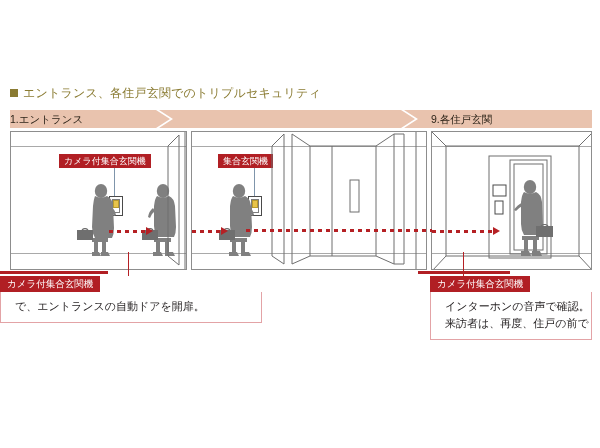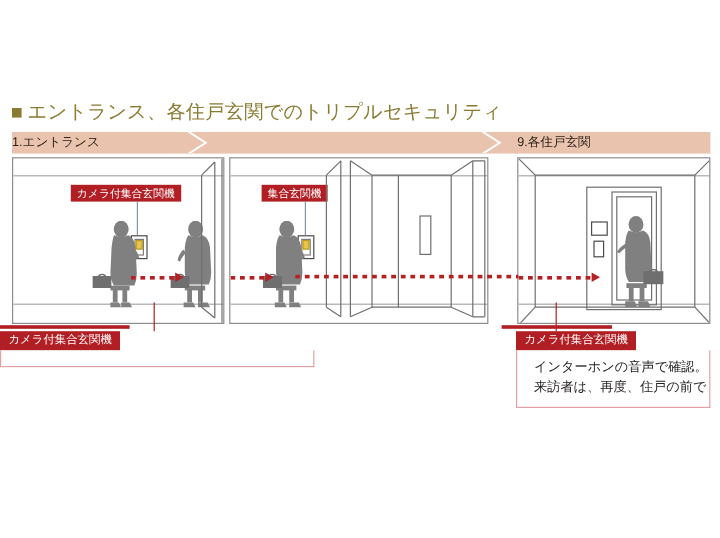--- a/index.html
+++ b/index.html
@@ -22,25 +22,26 @@
     position: absolute;
     left: 0;
     top: 86px;
     width: 600px;
     height: 20px;
   }
   #main-title {
     position: absolute;
     left: 10px;
     top: 0;
-    font-size: 16px;
+    font-size: 12px;
     color: #8a7b32;
     letter-spacing: 0.2px;
     white-space: nowrap;
     line-height: 16px;
+    font-family: Liberation Mono, monospace;
   }
   #title-bullet {
     display: inline-block;
     width: 8px;
     height: 8px;
     background: #8a7b32;
     margin-right: 5px;
     vertical-align: 0px;
   }
   #subtitle-right {
@@ -90,21 +91,21 @@
   .panel {
     position: absolute;
     top: 0;
     height: 139px;
     border: 1px solid #8d8d8d;
     box-sizing: border-box;
     background: #ffffff;
     overflow: hidden;
   }
   #panel-1 { left: 0;     width: 177px; }
-  #panel-2 { left: 181px; width: 216px; }
+  #panel-2 { left: 181px; width: 236px; }
   #panel-3 { left: 421px; width: 161px; }
 
   .ceiling-line, .floor-line {
     position: absolute;
     left: 0;
     width: 100%;
     height: 1px;
     background: #a9a9a9;
   }
   .ceiling-line { top: 14px; }
@@ -458,20 +459,21 @@
 
   <div class="arrow-track" style="left:236px; top:98px; width:186px;">
     <div class="arrow-dots" style="width:186px;"></div>
   </div>
 </div>
 
 <div class="callout" style="left:0px; top:276px; width:262px;">
   <div class="leader" style="left:128px; top:-24px; height:24px;"></div>
   <div class="callout-head">カメラ付集合玄関機</div>
   <div class="callout-body" style="width:262px;">
+    <span class="ln">で、エントランスの自動ドアを開扉。</span>
   </div>
 </div>
 
 <div class="callout" style="left:430px; top:276px; width:162px;">
   <div class="leader" style="left:33px; top:-24px; height:24px;"></div>
   <div class="leader-underline" style="left:-12px; top:-5px; width:92px;"></div>
   <div class="callout-head">カメラ付集合玄関機</div>
   <div class="callout-body" style="width:162px;">
     <span class="ln">インターホンの音声で確認。</span>
     <span class="ln">来訪者は、再度、住戸の前で</span>

